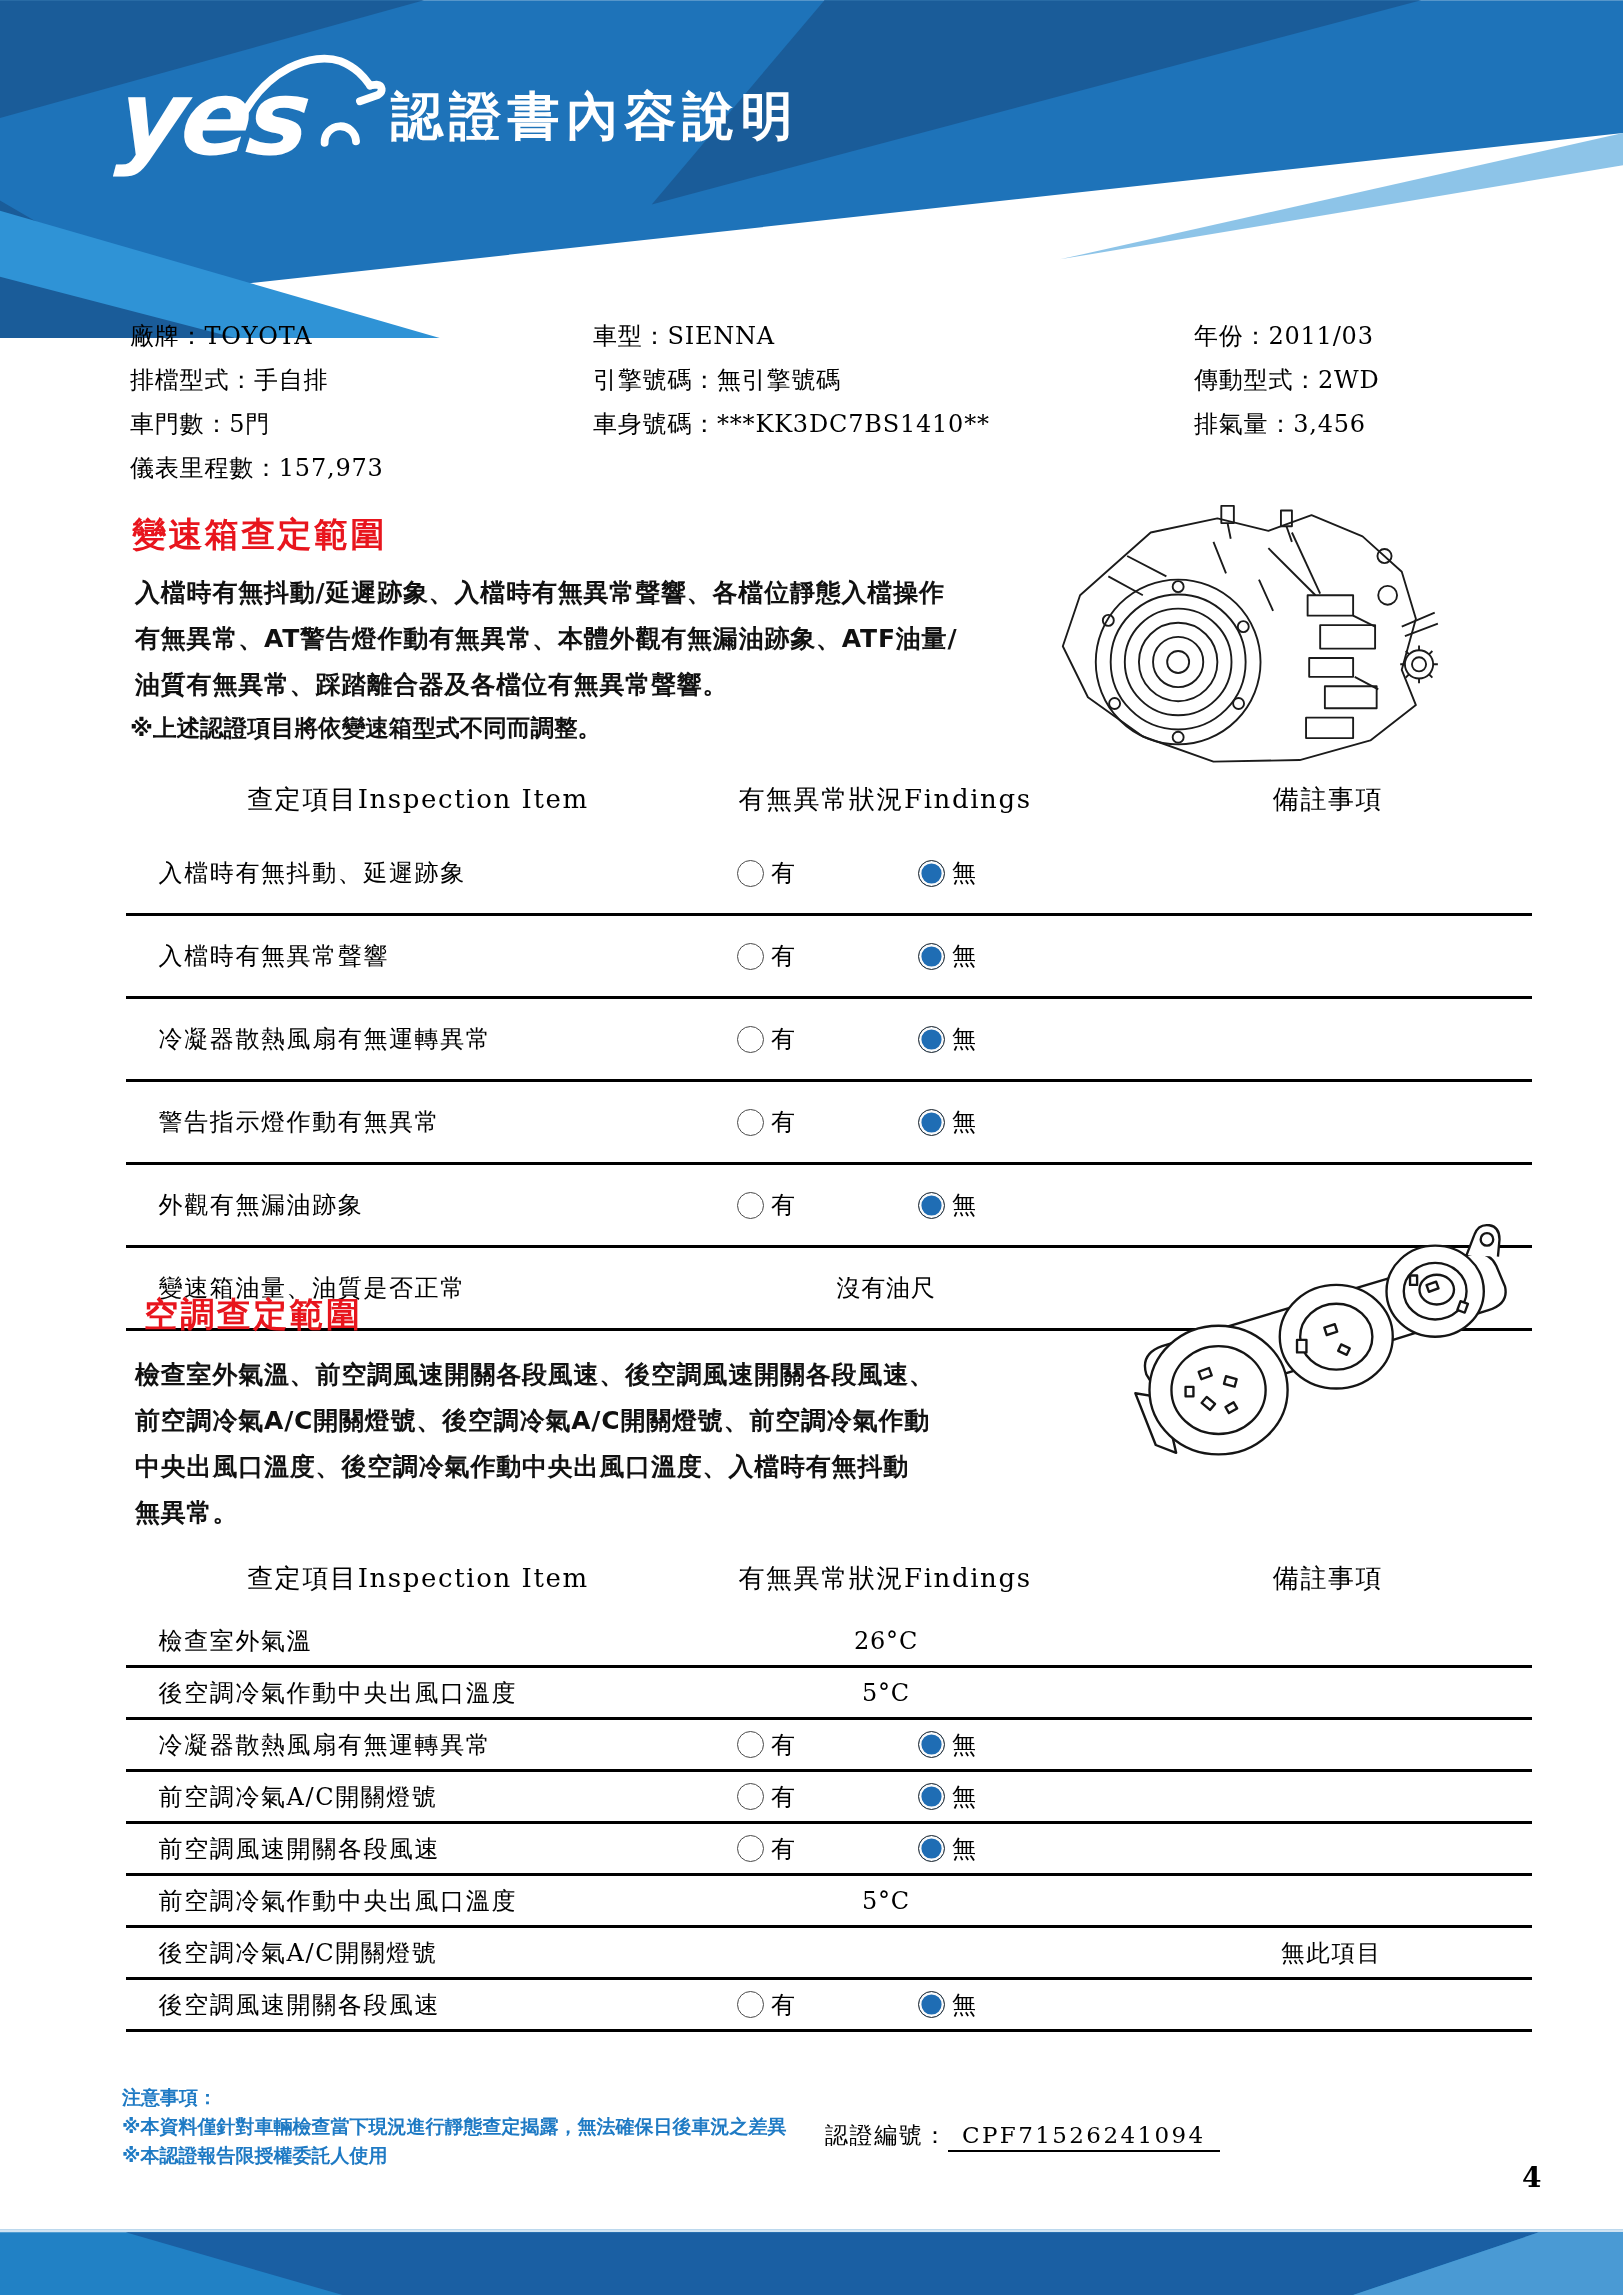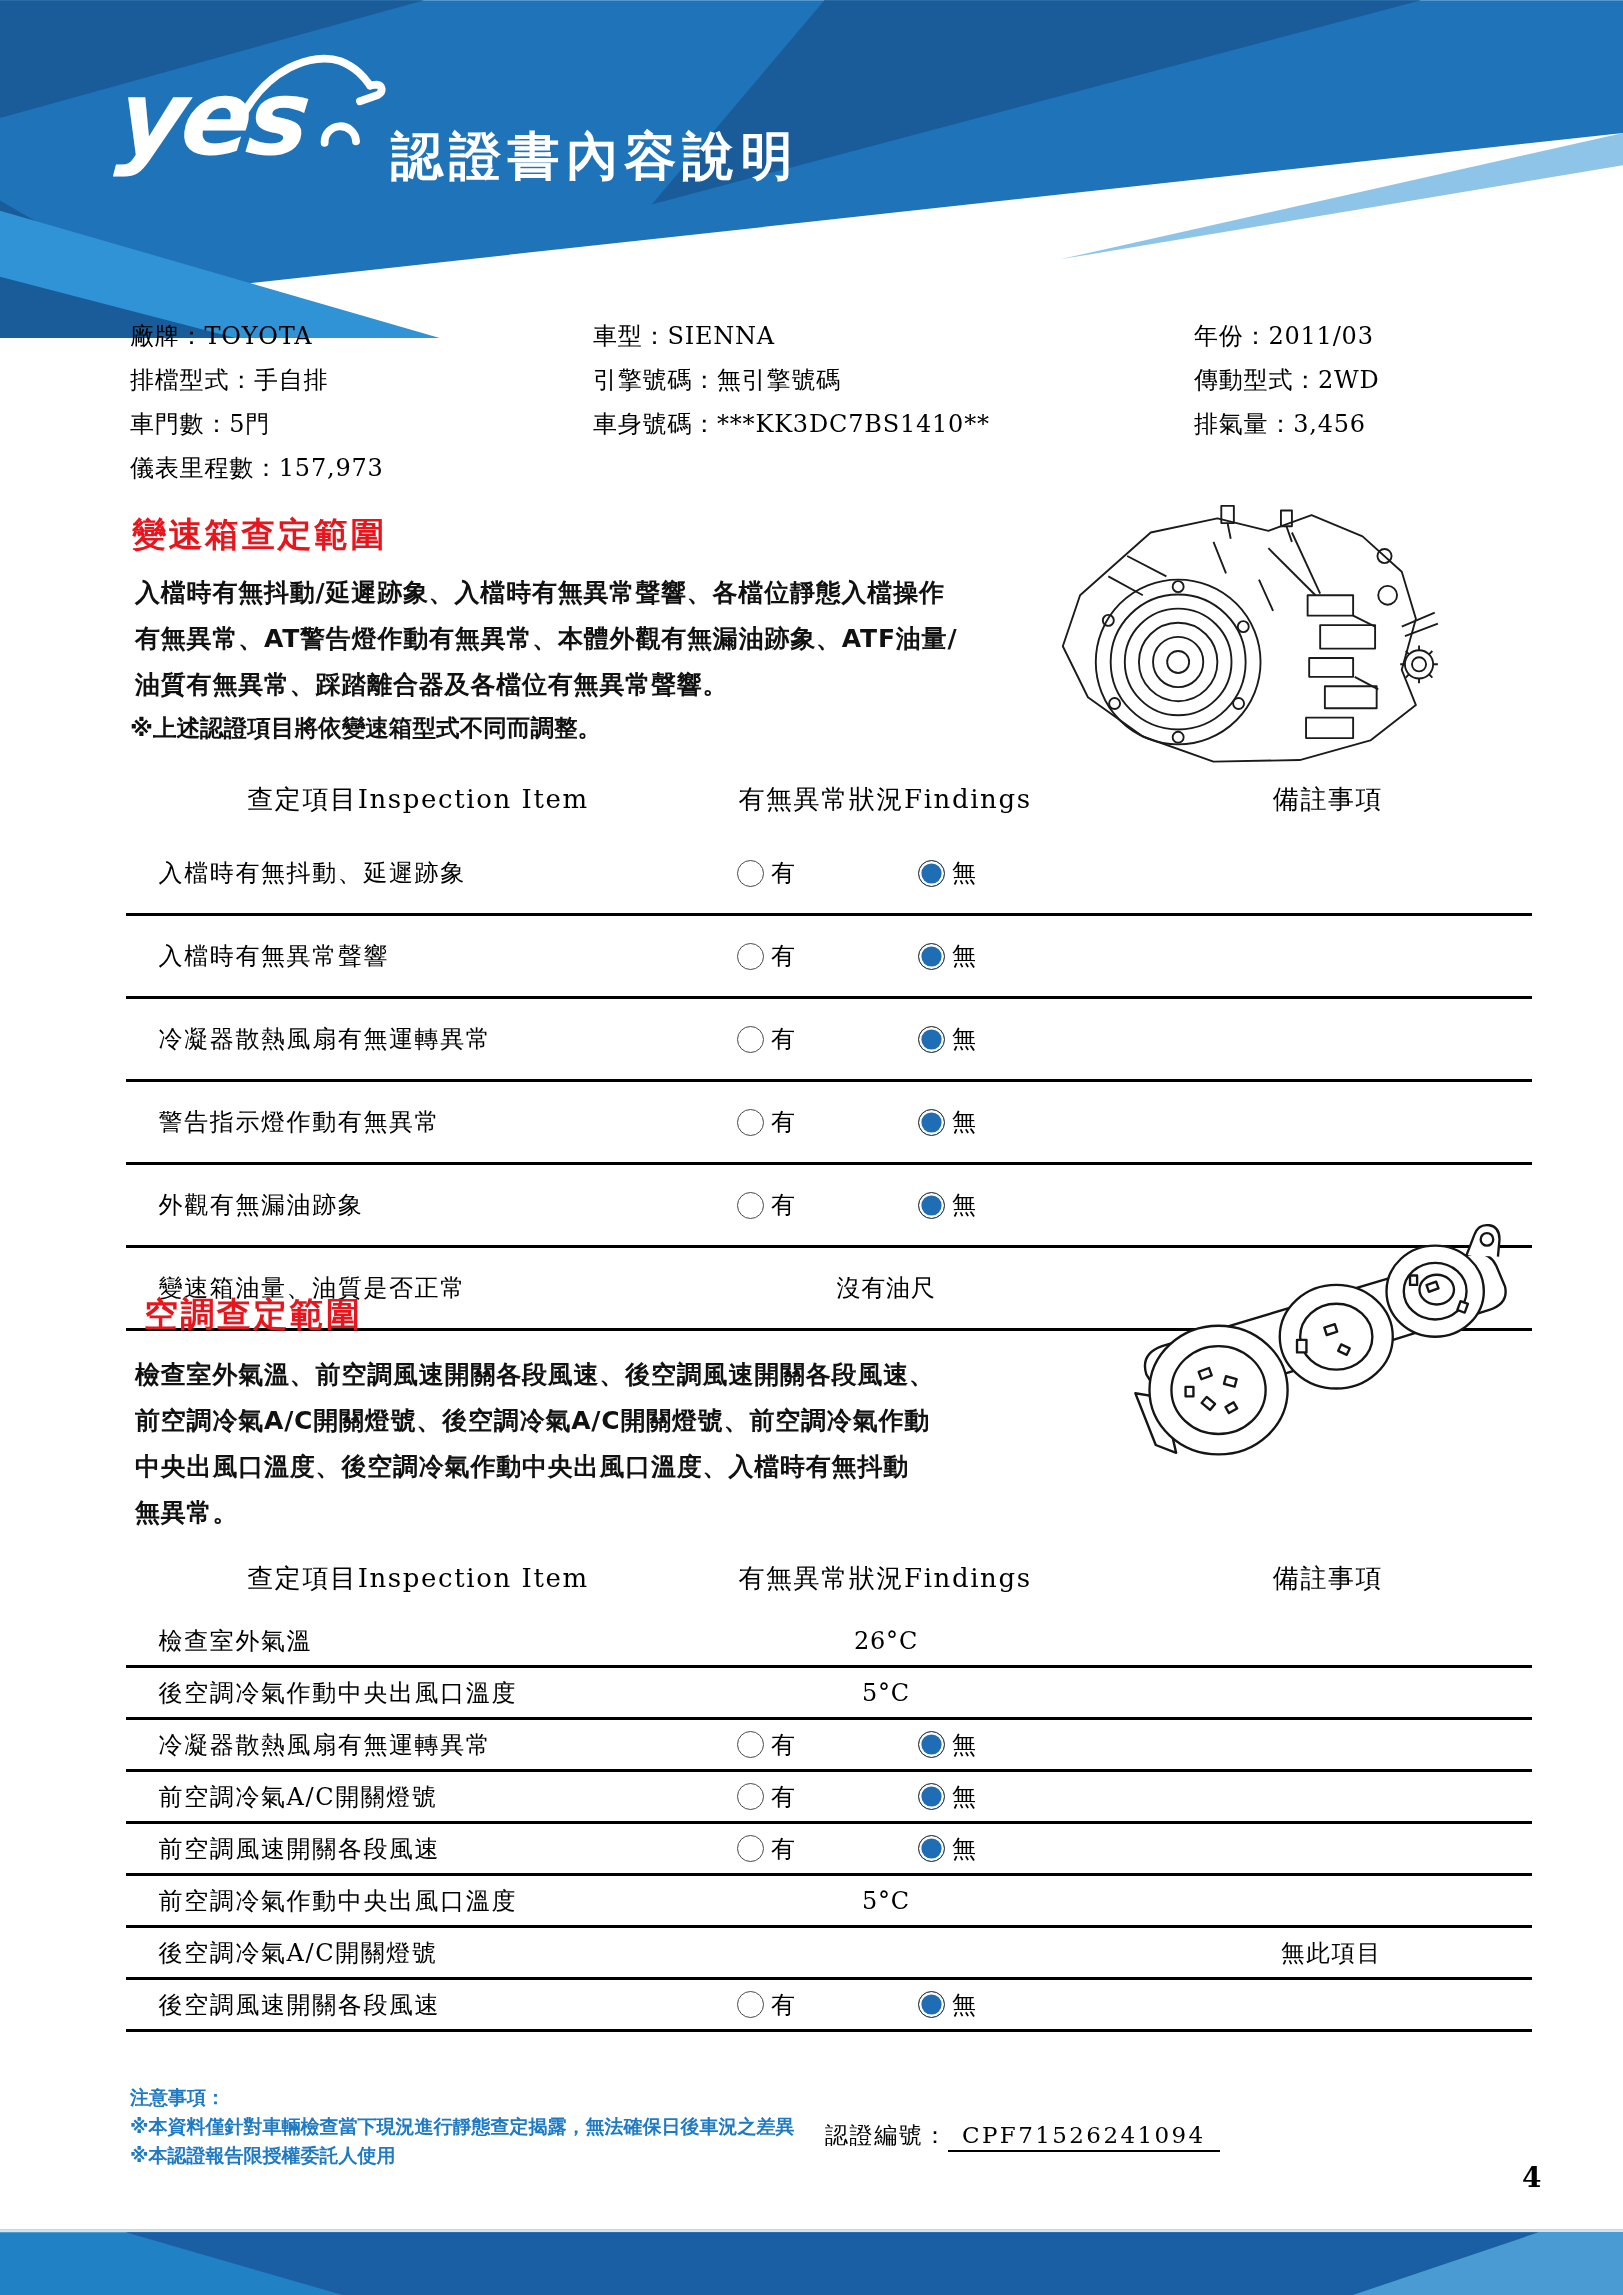--- a/index.html
+++ b/index.html
@@ -12,21 +12,21 @@
         font-family:"DejaVu Serif","Liberation Serif",serif;color:#000;}
 
   
   .hdr-svg{position:absolute;left:0;top:0;}
   .logo-text{position:absolute;left:119px;top:66px;color:#fff;
     font-family:"DejaVu Sans","Liberation Sans",sans-serif;font-weight:800;
     font-size:104px;line-height:1;font-style:italic;letter-spacing:-4.7px;transform:skewX(-6deg);}
   .swoosh{position:absolute;left:232px;top:39px;}
   .hdr-title{position:absolute;left:391px;top:82px;color:#fff;
     font-family:"DejaVu Sans","Liberation Sans",sans-serif;font-weight:700;
-    font-size:52px;letter-spacing:6.3px;margin-top:40px;}
+    font-size:52px;letter-spacing:6.3px;}
 
   
   .info-col{position:absolute;top:314px;font-size:24px;letter-spacing:0.8px;line-height:44px;white-space:nowrap;}
   .info-col.c1{left:130px;} .info-col.c2{left:593px;} .info-col.c3{left:1194px;}
 
   
   .sec-title{position:absolute;color:var(--accent-red);
     font-family:"DejaVu Sans","Liberation Sans",sans-serif;font-weight:800;
     font-size:34px;letter-spacing:2.4px;}
   .sec-desc{position:absolute;font-family:"DejaVu Sans","Liberation Sans",sans-serif;
@@ -48,21 +48,21 @@
   .cell-yes{left:611px;} .cell-no{left:792px;}
   .cell-finding{position:absolute;left:642px;width:236px;text-align:center;top:50%;
     transform:translateY(-50%);font-size:24px;letter-spacing:0.8px;}
   .cell-note{position:absolute;left:1076px;width:259px;text-align:center;top:50%;
     transform:translateY(-50%);font-size:23.6px;letter-spacing:1.6px;}
   .radio{width:27px;height:27px;border:1.6px solid #4a4a4a;border-radius:50%;
     background:#fff;display:inline-block;box-sizing:border-box;flex:0 0 auto;}
   .radio.selected{background:var(--radio-blue);border-color:#333;box-shadow:inset 0 0 0 2.4px #fbfbfb;}
 
   
-  .notice{position:absolute;left:130px;top:2083px;color:var(--note-blue);
+  .notice{position:absolute;left:122px;top:2083px;color:var(--note-blue);
     font-family:"DejaVu Sans","Liberation Sans",sans-serif;font-weight:700;
     font-size:19px;line-height:29px;white-space:nowrap;}
   .cert{position:absolute;left:825px;top:2120px;font-size:23px;letter-spacing:1.6px;white-space:nowrap;}
   .cert .num{border-bottom:2.4px solid #000;padding:0 14px 1.6px 14px;letter-spacing:2.4px;}
   .page-num{position:absolute;left:1522px;top:2161px;font-size:28px;font-weight:700;}
   .ftr-svg{position:absolute;left:0;top:2229px;}
   .illu{position:absolute;}
 </style>
 </head>
 <body>

